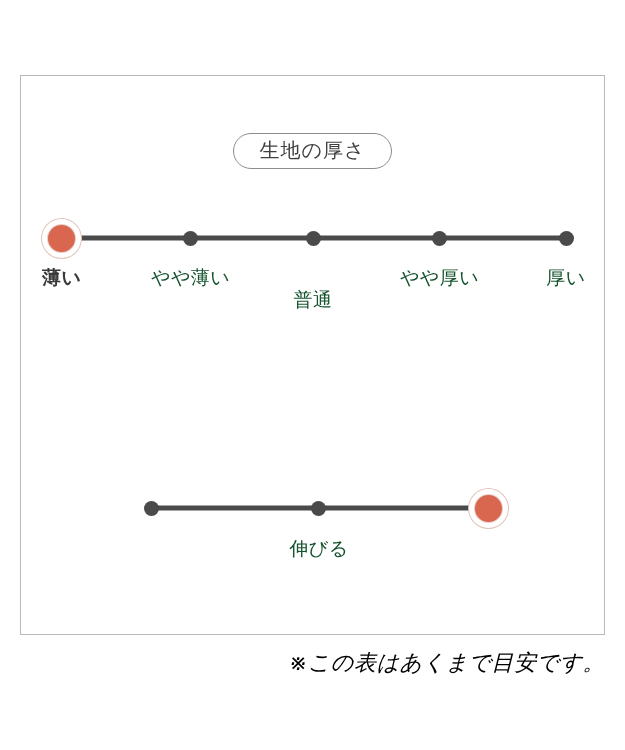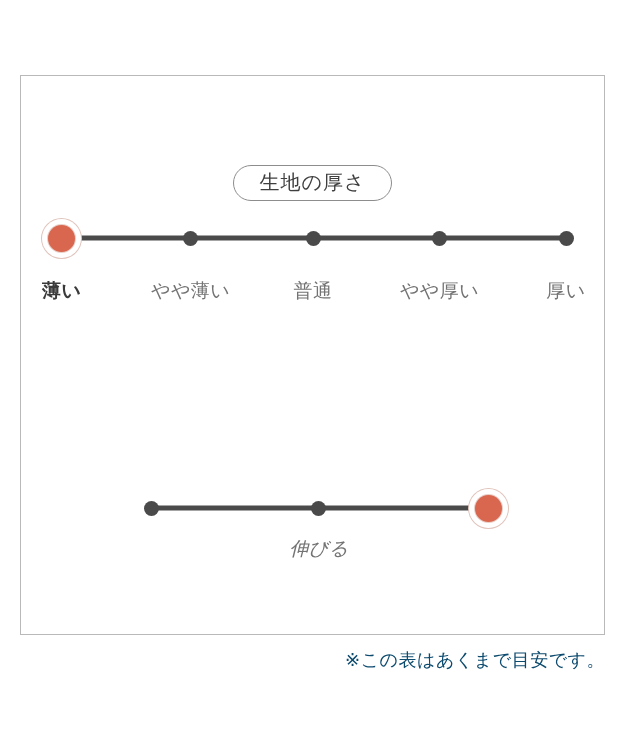--- a/index.html
+++ b/index.html
@@ -28,21 +28,20 @@
     background: #ffffff;
   }
 
   
   .pill-row {
     position: absolute;
     left: 0;
     width: 100%;
     display: flex;
     justify-content: center;
-    margin-top: 32px;
   }
   .pill {
     border: 1px solid #8d8d8d;
     border-radius: 999px;
     padding: 6px 26px 8px 26px;
     font-size: 20px;
     line-height: 1;
     color: #3f3f3f;
     letter-spacing: 1px;
     white-space: nowrap;
@@ -99,38 +98,39 @@
     position: relative;
     width: 100%;
     height: 100%;
   }
   .lbl {
     position: absolute;
     top: 0;
     transform: translateX(-50%);
     font-size: 19px;
     line-height: 1.2;
-    color: #737373;
+    color: #14532d;
     white-space: nowrap;
     letter-spacing: 0.5px;
   }
   .lbl.active {
     font-weight: bold;
     color: #3a3a3a;
   }
 
   
   .footnote {
     position: absolute;
     right: 20px;
     top: 648px;
-    font-size: 18px;
-    color: #0c4a6e;
+    font-size: 22px;
+    color: #000000;
     letter-spacing: 0.5px;
     white-space: nowrap;
+    font-style: italic;
   }
 </style>
 </head>
 <body>
 
 <div class="spec-card">
 
   <div class="pill-row" style="top:57px;">
     <div class="pill">生地の厚さ</div>
   </div>
@@ -139,41 +139,41 @@
     <div class="scale-inner">
       <div class="track" style="left:7%; width:86.5%;"></div>
       <div class="dot active" style="left:7.0%;"></div>
       <div class="dot" style="left:29.1%;"></div>
       <div class="dot" style="left:50.1%;"></div>
       <div class="dot" style="left:71.8%;"></div>
       <div class="dot" style="left:93.5%;"></div>
     </div>
   </div>
 
-  <div class="labels" style="top:204px;">
+  <div class="labels" style="top:191px;">
     <div class="labels-inner">
       <span class="lbl active" style="left:7.0%;">薄い</span>
       <span class="lbl" style="left:29.1%;">やや薄い</span>
-      <span class="lbl" style="left:50.1%;">普通</span>
+      <span class="lbl" style="left:50.1%;margin-top:22px;">普通</span>
       <span class="lbl" style="left:71.8%;">やや厚い</span>
       <span class="lbl" style="left:93.5%;">厚い</span>
     </div>
   </div>
 
 
   <div class="scale" style="top:410px;">
     <div class="scale-inner">
       <div class="track" style="left:22.4%; width:57.8%;"></div>
       <div class="dot" style="left:22.4%;"></div>
       <div class="dot" style="left:51.1%;"></div>
       <div class="dot active" style="left:80.2%;"></div>
     </div>
   </div>
 
   <div class="labels" style="top:462px;">
     <div class="labels-inner">
-      <span class="lbl" style="left:51.1%;font-style:italic;">伸びる</span>
+      <span class="lbl" style="left:51.1%;">伸びる</span>
     </div>
   </div>
 
 </div>
 
 <div class="footnote">※この表はあくまで目安です。</div>
 
 </body></html>

